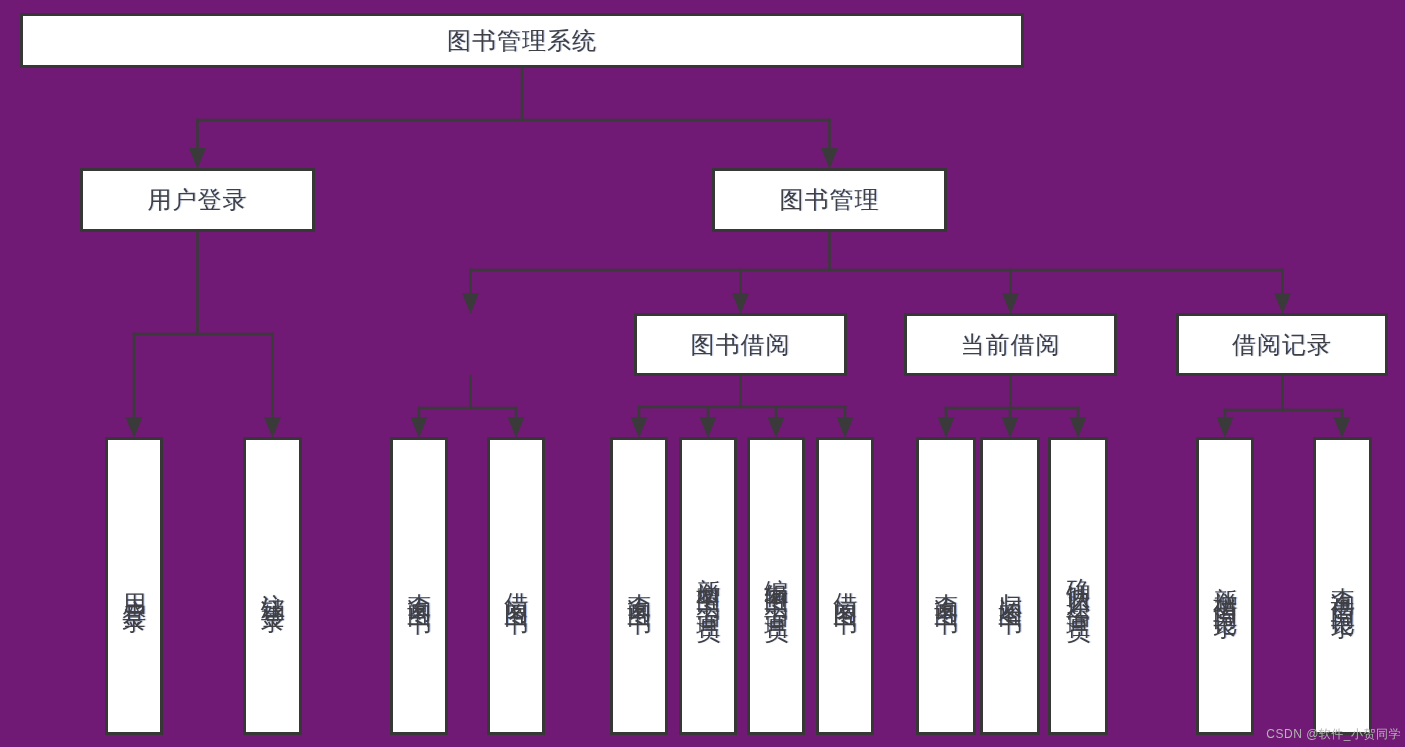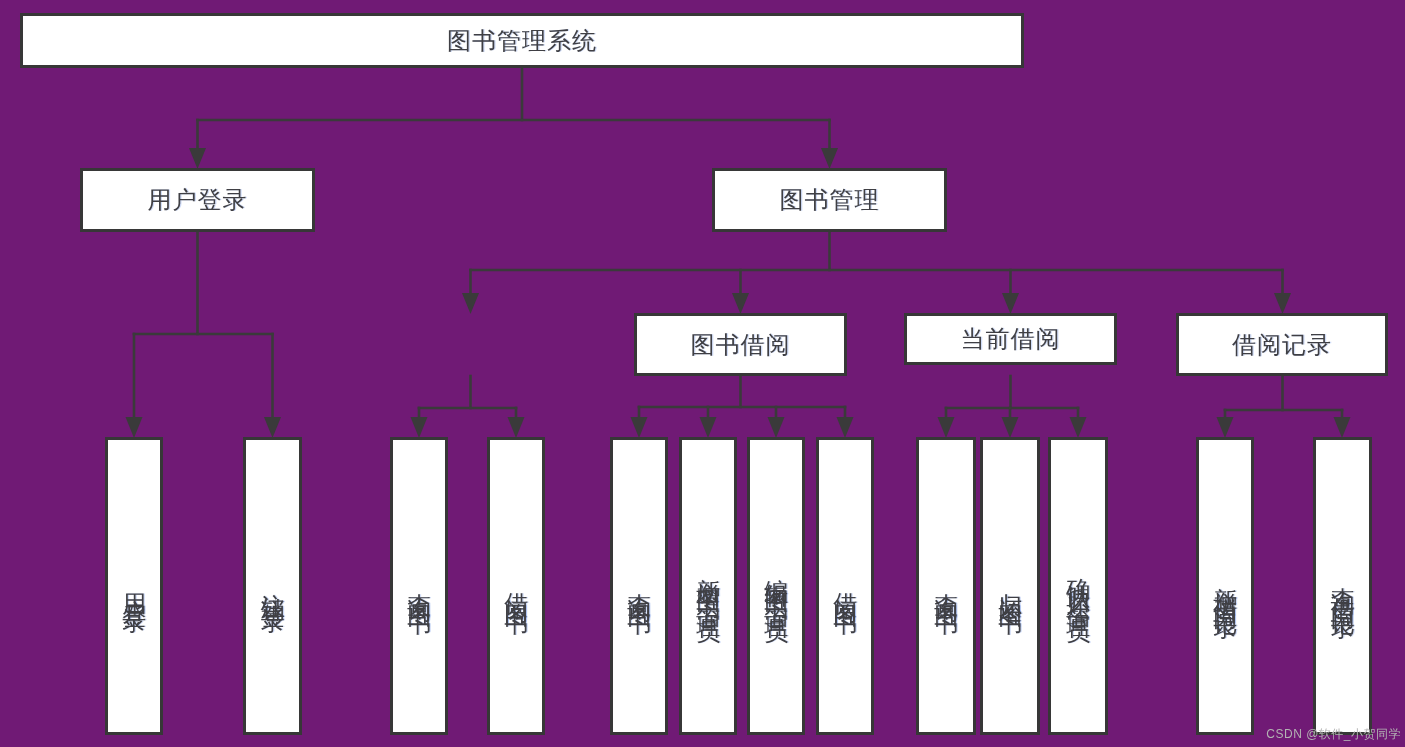--- a/index.html
+++ b/index.html
@@ -94,21 +94,21 @@
   <div class="box" style="left:80px; top:168px; width:235px; height:64px;">
     <span class="lbl">用户登录</span>
   </div>
   <div class="box" style="left:712px; top:168px; width:235px; height:64px;">
     <span class="lbl">图书管理</span>
   </div>
 
   <div class="box" style="left:634px; top:313px; width:213px; height:63px;">
     <span class="lbl">图书借阅</span>
   </div>
-  <div class="box" style="left:904px; top:313px; width:213px; height:52px;align-items:center;">
+  <div class="box" style="left:904px; top:313px; width:213px; height:63px;align-items:center;">
     <span class="lbl">当前借阅</span>
   </div>
   <div class="box" style="left:1176px; top:313px; width:212px; height:63px;">
     <span class="lbl">借阅记录</span>
   </div>
 
   <div class="box leaf" style="left:105px; top:437px; width:58px; height:298px;">
     <span class="lbl">用户登录</span>
   </div>
   <div class="box leaf" style="left:243px; top:437px; width:59px; height:298px;">

